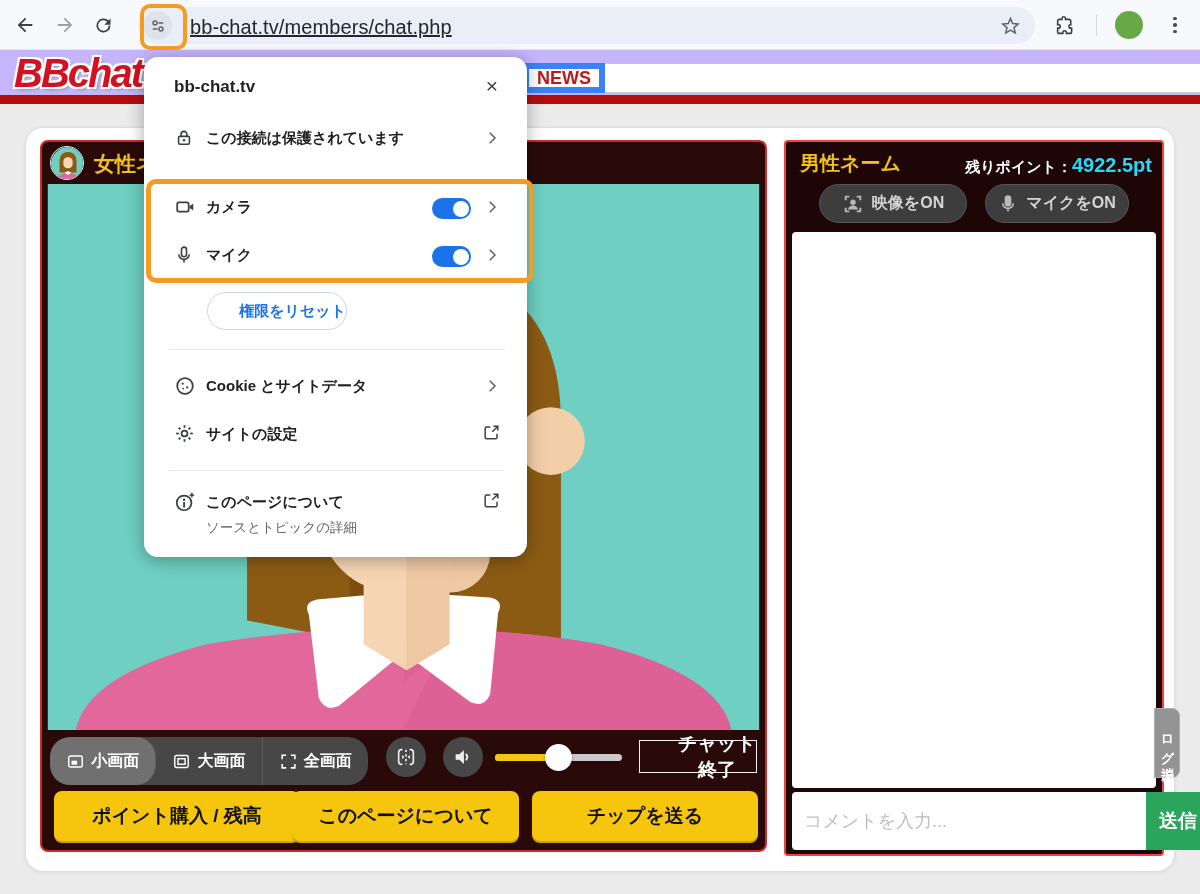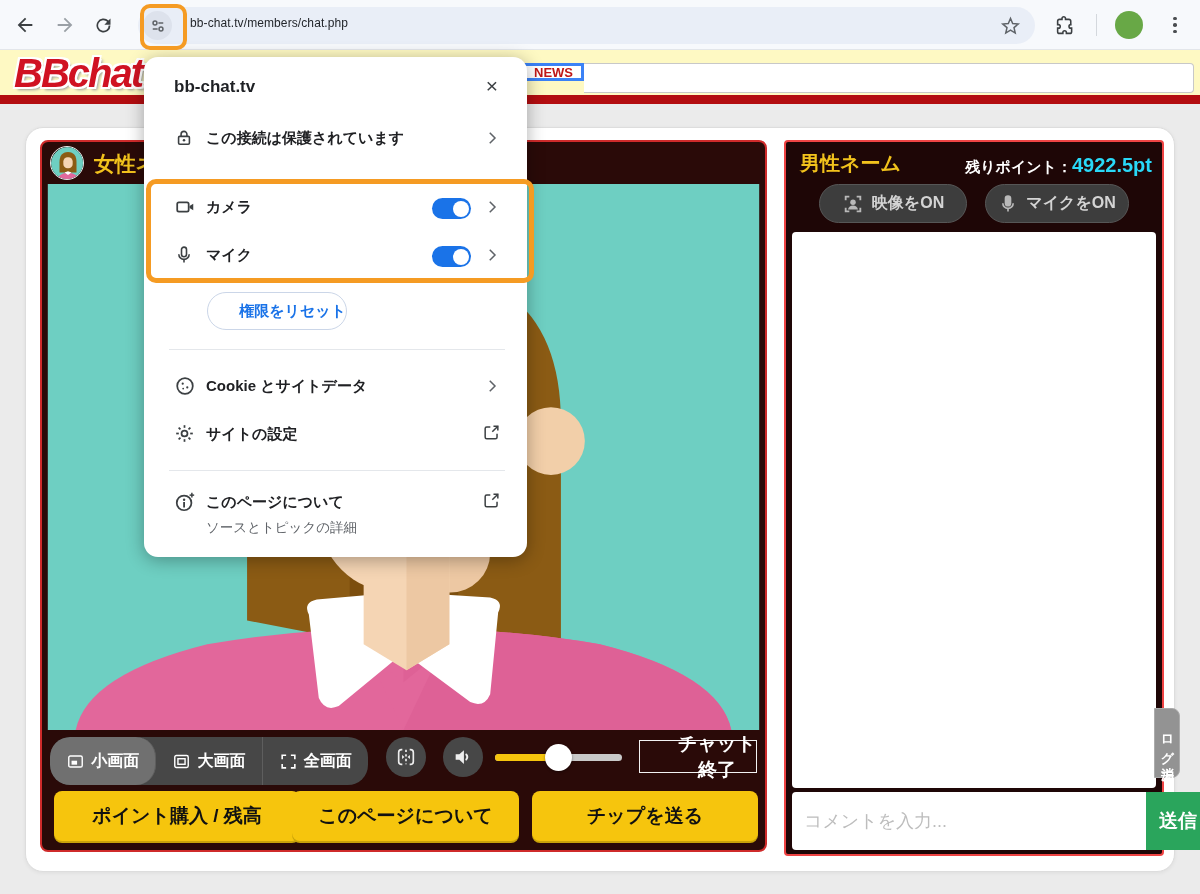--- a/index.html
+++ b/index.html
@@ -4,33 +4,33 @@
 <style>
   * { margin:0; padding:0; box-sizing:border-box; }
   html,body { width:1200px; height:894px; background:#ebebeb; overflow:hidden;
     font-family:"Liberation Sans","DejaVu Sans",sans-serif; }
 
   
   .toolbar { position:absolute; left:0; top:0; width:1200px; height:50px; background:#f7f9fc; border-bottom:1px solid #e3e6ea; z-index:10; }
   .navbtn { position:absolute; top:9px; width:32px; height:32px; border-radius:50%; display:flex; align-items:center; justify-content:center; }
   .url-pill { position:absolute; left:138px; top:7px; width:897px; height:37px; background:#e9eef7; border-radius:19px; display:flex; align-items:center; }
   .tune-circle { position:absolute; left:5px; top:4px; width:29px; height:29px; border-radius:50%; background:#dde2ec; display:flex; align-items:center; justify-content:center; }
-  .url-text { position:absolute; left:52px; top:9px; font-size:12px; color:#23262b; letter-spacing:0.1px; }
+  .url-text { position:absolute; left:52px; top:9px; font-size:20px; color:#23262b; letter-spacing:0.1px;text-decoration:underline; }
   .star { position:absolute; right:14px; top:8px; }
   .sep { position:absolute; left:1096px; top:14px; width:1px; height:22px; background:#d4d8dd; }
   .green-avatar { position:absolute; left:1115px; top:11px; width:28px; height:28px; border-radius:50%; background:#68a846; }
   .kebab { position:absolute; left:1166px; top:12px; width:18px; height:26px; display:flex; flex-direction:column; align-items:center; justify-content:center; gap:3px; }
   .kebab i { width:3.5px; height:3.5px; border-radius:50%; background:#4a4d51; }
 
   
-  .site-header { position:absolute; left:0; top:50px; width:1200px; height:45px; background:#fef9c3; z-index:5;padding-left:10px; }
+  .site-header { position:absolute; left:0; top:50px; width:1200px; height:45px; background:#c4b5fd; z-index:5;padding-left:10px; }
   .logo { position:absolute; left:14px; top:1px; font-size:40px; font-weight:bold; font-style:italic; color:#d01222; letter-spacing:-2px;
     text-shadow:-2px -2px 0 #fff,2px -2px 0 #fff,-2px 2px 0 #fff,2px 2px 0 #fff,3px 3px 3px #9a9a9a; }
   .news-wrap { position:absolute; left:523px; top:13px; height:30px; display:flex; }
-  .news-label { height:18px; padding:0 8px; border:3px solid #3b82f6; display:flex; align-items:center; color:#c01818; font-size:13px; font-weight:bold; background:#fff; }
+  .news-label { height:30px; padding:0 8px; border:6px solid #3b82f6; display:flex; align-items:center; color:#c01818; font-size:18px; font-weight:bold; background:#fff; }
   .news-ticker { width:610px; height:30px; border:1px solid #c8c8c8; border-left:none; border-radius:0 4px 4px 0; background:#fff; }
   .red-bar { position:absolute; left:0; top:95px; width:1200px; height:9px; background:#b30d10; z-index:5; }
 
   
   .main-card { position:absolute; left:25px; top:127px; width:1150px; height:745px; background:#fff; border:1px solid #ddd; border-radius:18px; box-shadow:0 1px 4px rgba(0,0,0,0.06); }
 
   
   .left-panel { position:absolute; left:40px; top:140px; width:727px; height:712px; background:#2a0a08; border:2px solid #cf2b2b; border-radius:8px; }
   .perf-header { position:absolute; left:0; top:0; width:100%; height:42px; }
   .perf-avatar { position:absolute; left:8px; top:4px; width:34px; height:34px; border-radius:50%; overflow:hidden; border:1px solid #e8e8e8; }

